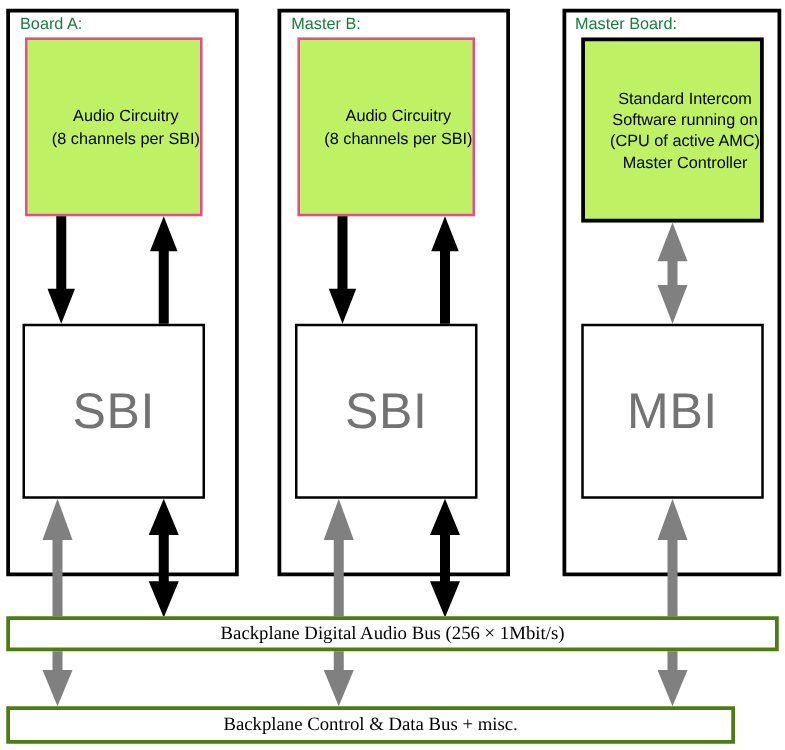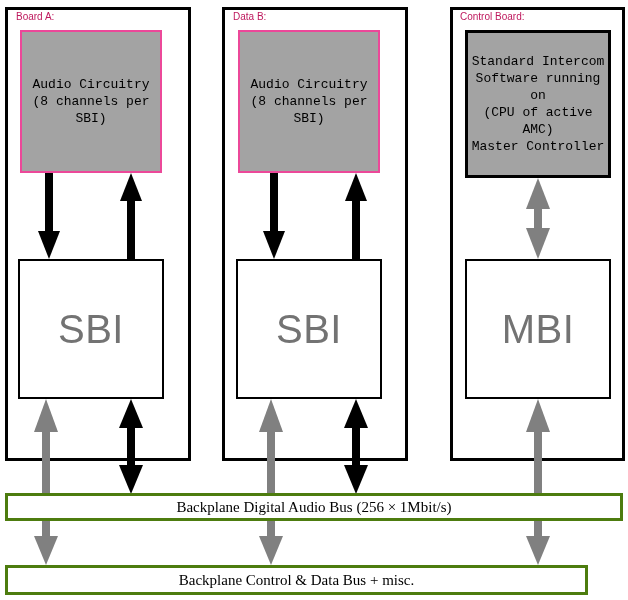--- a/index.html
+++ b/index.html
@@ -1,22 +1,22 @@
 <!DOCTYPE html>
 <html><head>
 <meta charset="utf-8">
 <style>
   html,body{margin:0;padding:0;}
   body{width:628px;height:600px;background:#fff;position:relative;
        font-family:"Liberation Sans",sans-serif;overflow:hidden;}
   #diagram{position:absolute;inset:0;}
   .board{position:absolute;border:3px solid #000;background:#fff;box-sizing:border-box;}
-  .board-label{position:absolute;font-size:10px;color:#be185d;white-space:nowrap;}
-  .inner-box{position:absolute;box-sizing:border-box;background:#a3a3a3;
-             display:flex;align-items:center;justify-content:flex-end;text-align:center;font-family:Liberation Mono, monospace;}
+  .board-label{position:absolute;font-size:13px;color:#15803d;white-space:nowrap;}
+  .inner-box{position:absolute;box-sizing:border-box;background:#bef264;
+             display:flex;align-items:center;justify-content:flex-end;text-align:center;}
   .inner-box.gray{border:2px solid #ec4899;}
   .inner-box.black{border:3px solid #000;}
   .inner-text{font-size:13px;line-height:1.32;color:#000;}
   .unit-box{position:absolute;box-sizing:border-box;border:2px solid #000;background:#fff;
             display:flex;align-items:center;justify-content:center;}
   .unit-text{font-size:40px;color:#737373;letter-spacing:.5px;}
   .bus{position:absolute;box-sizing:border-box;border:3px solid #4d7c0f;background:#fff;
        display:flex;align-items:center;justify-content:center;}
   .bus-text{font-family:"Liberation Serif",serif;font-size:15px;color:#000;white-space:nowrap;}
   .arrow{position:absolute;}
@@ -64,21 +64,21 @@
 
   <div class="arrow" style="left:118px;top:399px;">
     <svg width="26" height="95" viewBox="0 0 26 95">
       <rect x="9" y="26" width="8" height="43" fill="#000"></rect>
       <polygon points="1,29 25,29 13,0" fill="#000"></polygon>
       <polygon points="1,66 25,66 13,95" fill="#000"></polygon>
     </svg>
   </div>
 
   <div class="board" style="left:222px;top:7px;width:186px;height:454px;"></div>
-  <div class="board-label" style="left:233px;top:11px;">Data B:</div>
+  <div class="board-label" style="left:233px;top:11px;">Master B:</div>
 
   <div class="inner-box gray" style="left:238px;top:30px;width:142px;height:143px;">
     <div class="inner-text">
       <div>Audio Circuitry</div>
       <div>(8 channels per SBI)</div>
     </div>
   </div>
 
   <div class="unit-box" style="left:236px;top:259px;width:146px;height:140px;">
     <span class="unit-text">SBI</span>
@@ -107,21 +107,21 @@
 
   <div class="arrow" style="left:343px;top:399px;">
     <svg width="26" height="95" viewBox="0 0 26 95">
       <rect x="9" y="26" width="8" height="43" fill="#000"></rect>
       <polygon points="1,29 25,29 13,0" fill="#000"></polygon>
       <polygon points="1,66 25,66 13,95" fill="#000"></polygon>
     </svg>
   </div>
 
   <div class="board" style="left:450px;top:7px;width:175px;height:454px;"></div>
-  <div class="board-label" style="left:460px;top:11px;">Control Board:</div>
+  <div class="board-label" style="left:460px;top:11px;">Master Board:</div>
 
   <div class="inner-box black" style="left:465px;top:30px;width:146px;height:148px;">
     <div class="inner-text">
       <div>Standard Intercom</div>
       <div>Software running on</div>
       <div>(CPU of active AMC)</div>
       <div>Master Controller</div>
     </div>
   </div>
 

